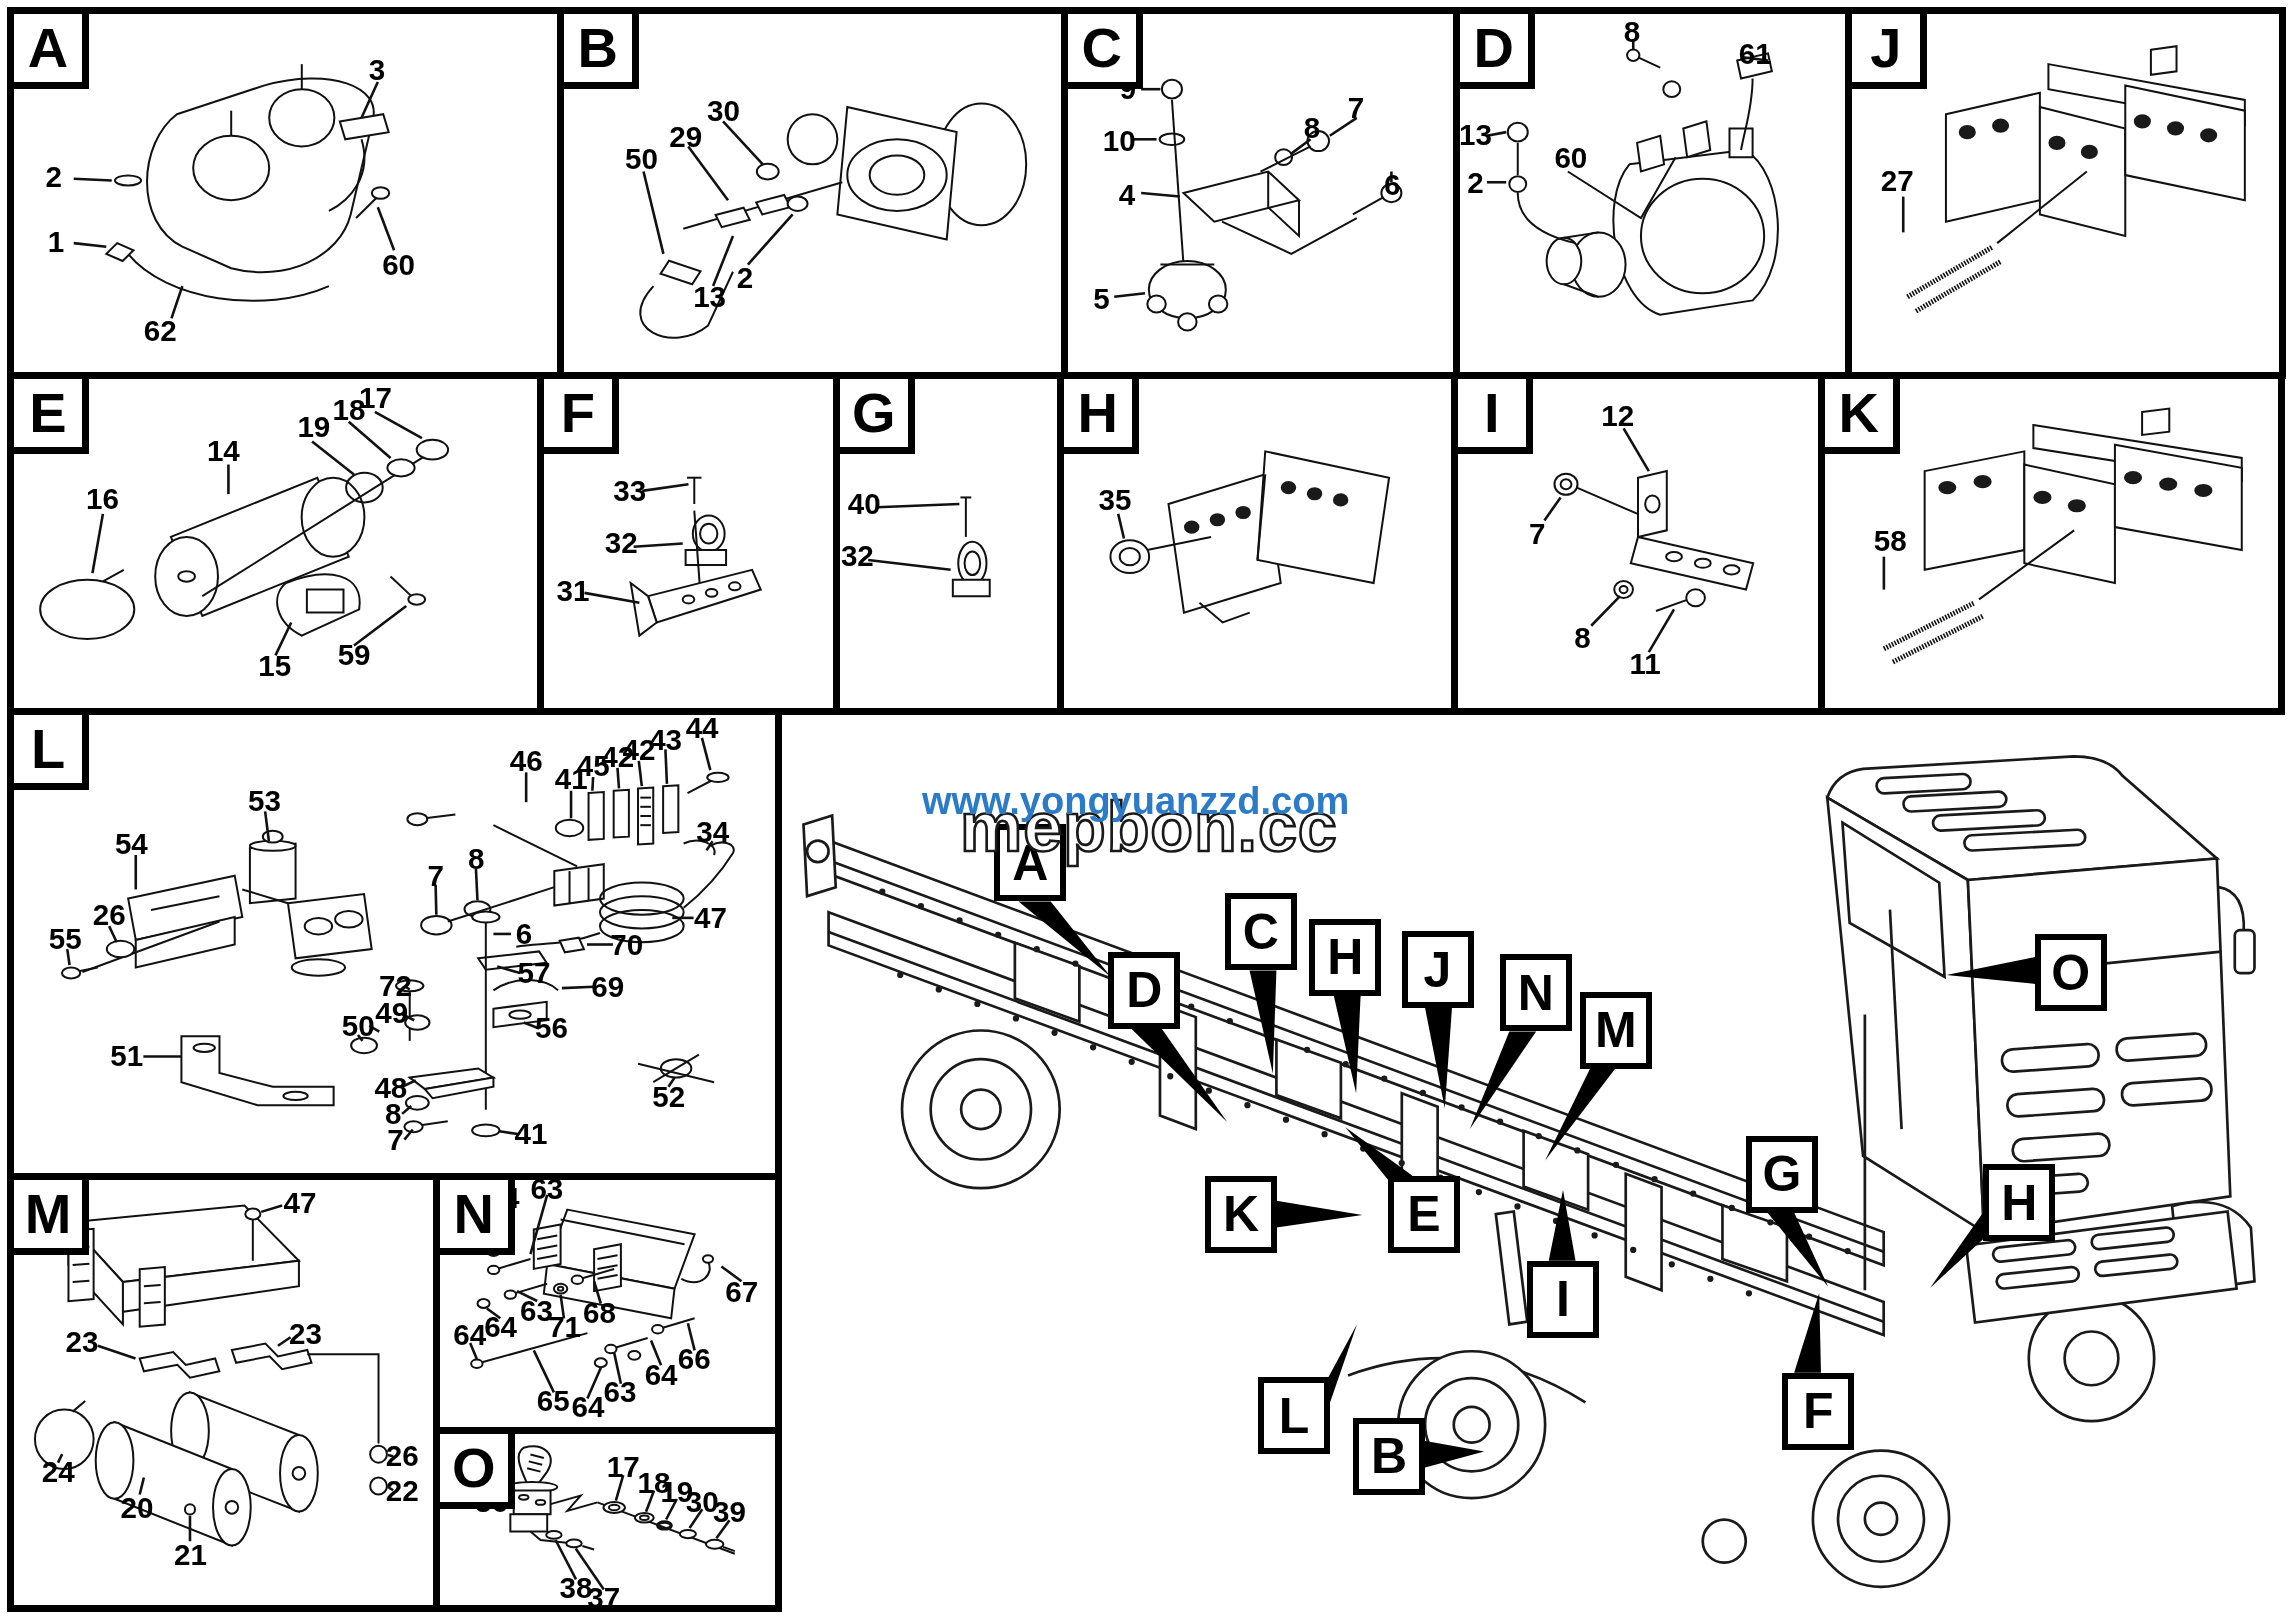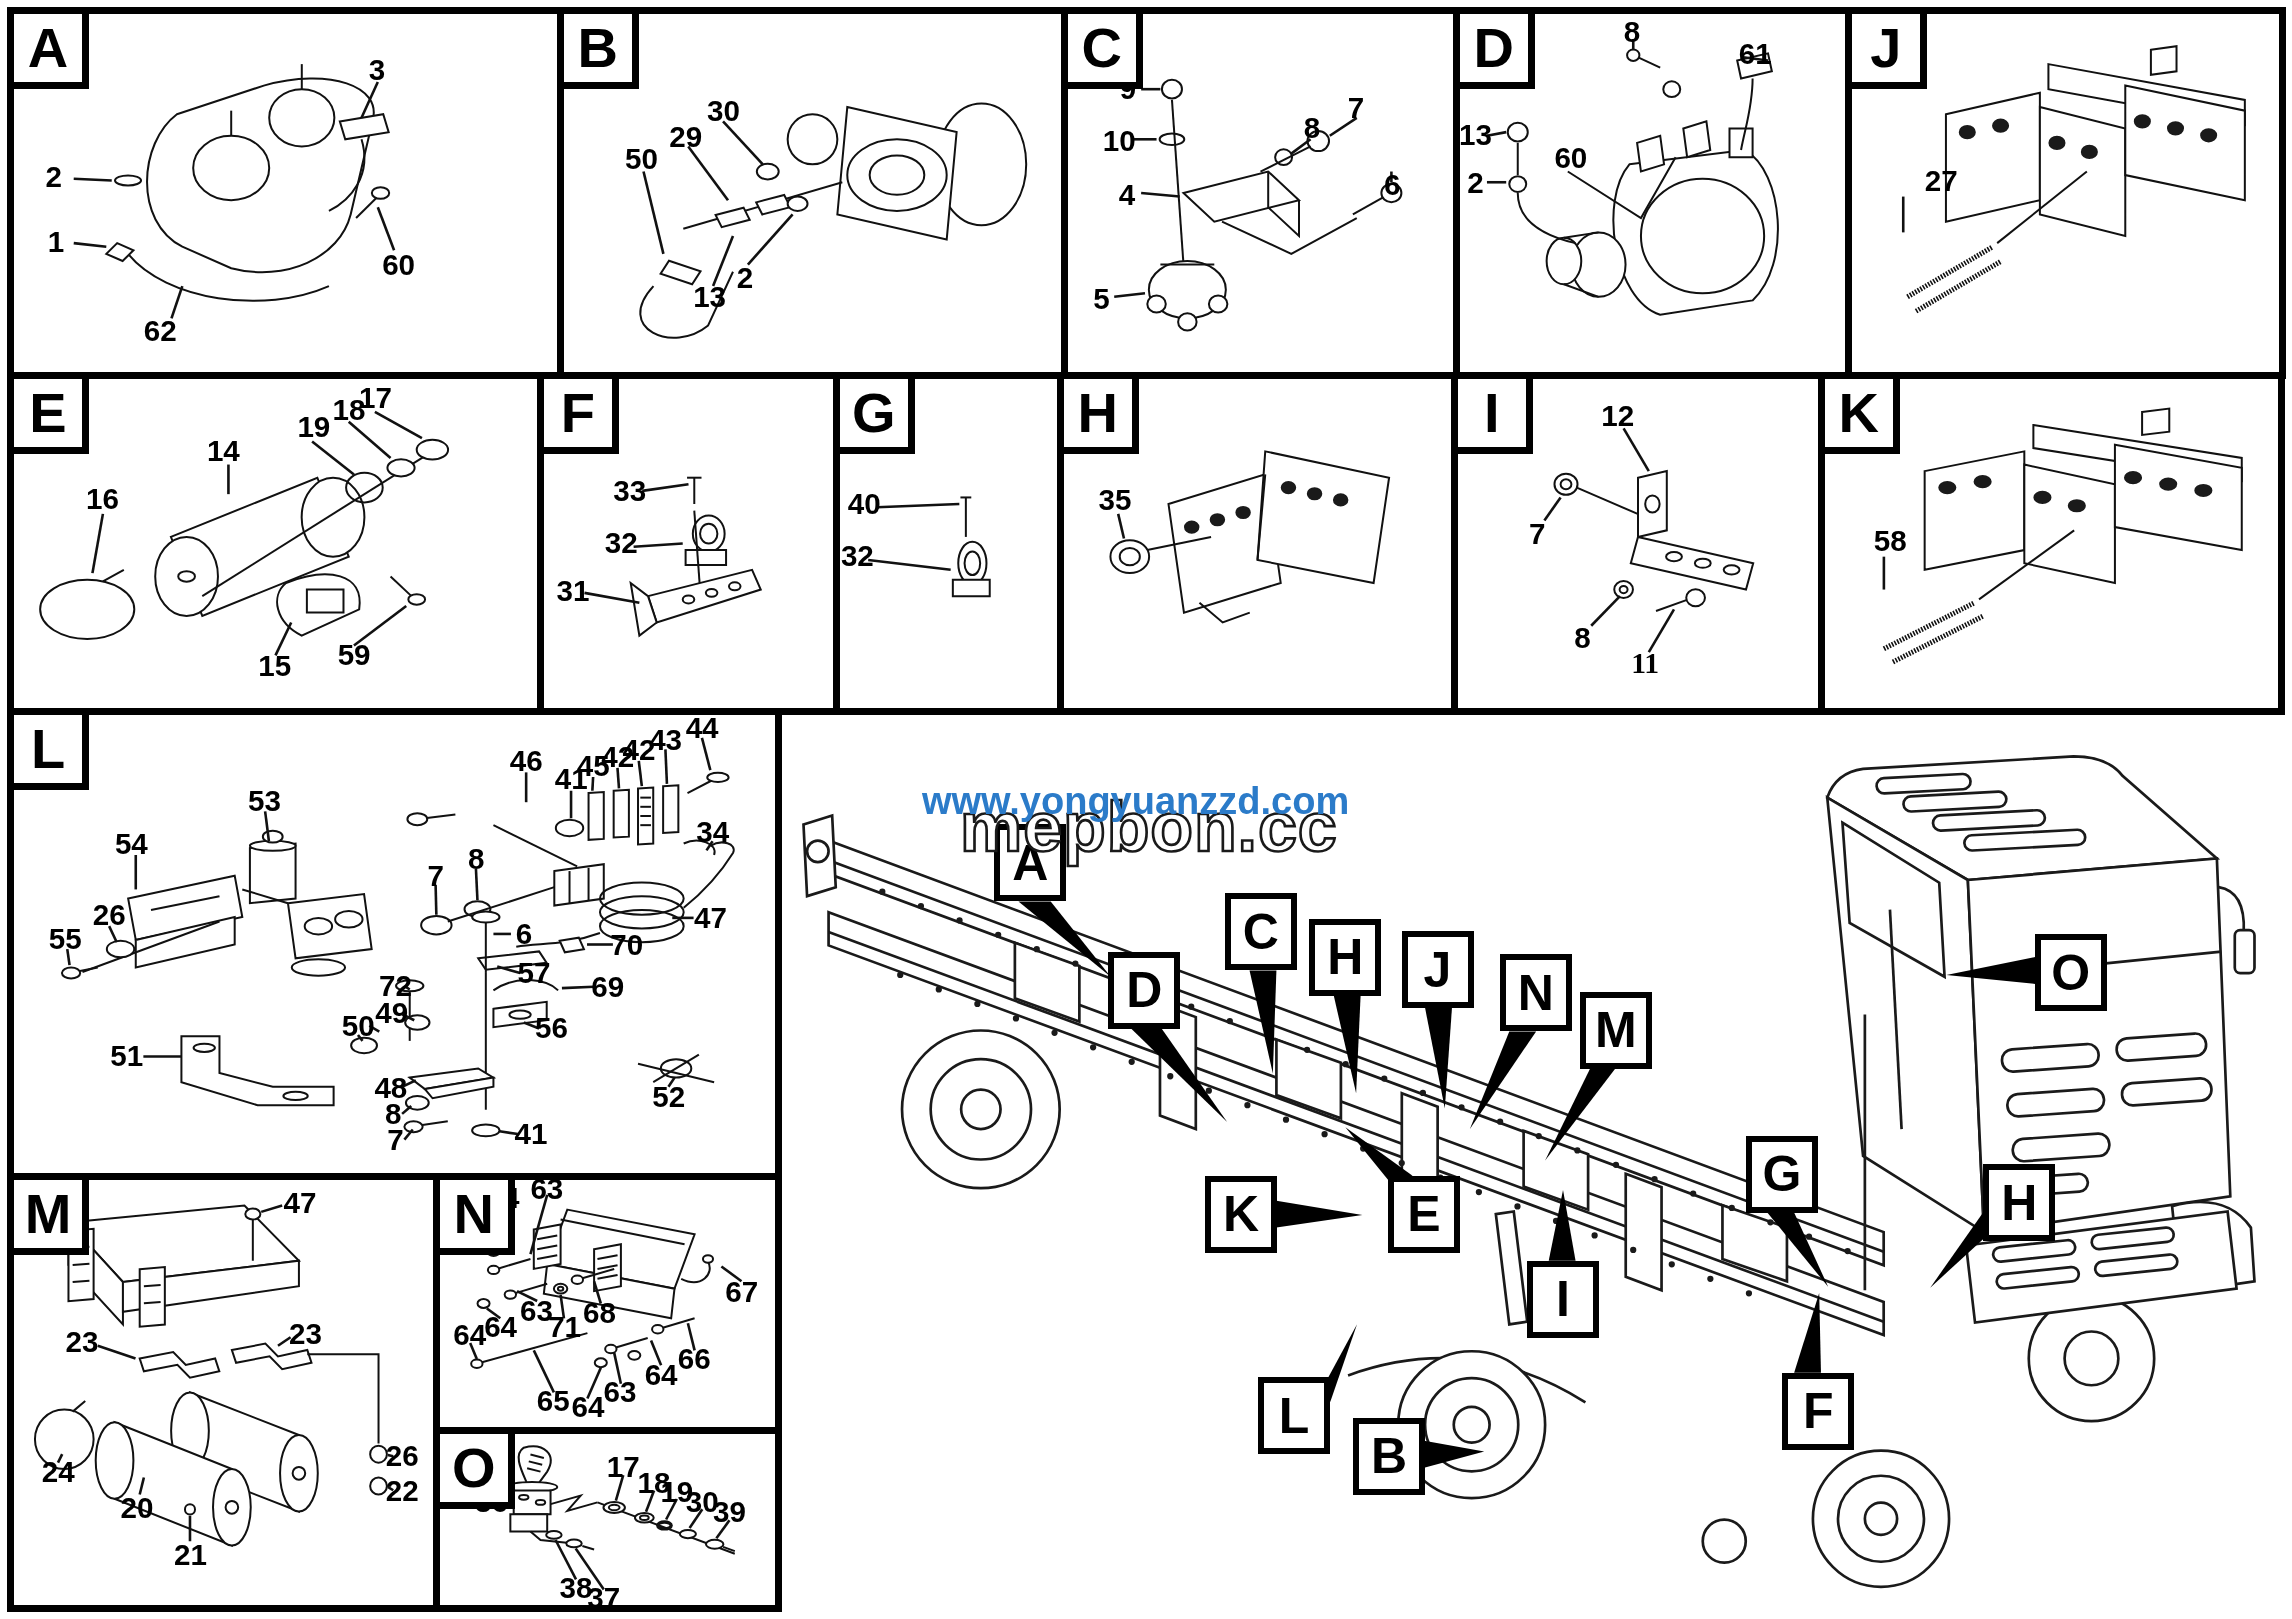--- a/index.html
+++ b/index.html
@@ -189,21 +189,21 @@
       <polygon class="fw" points="64,20 92,27 92,52 64,45"></polygon>
       <polygon class="fw" points="70,10 76,9 76,16 70,17"></polygon>
       <line class="dots" x1="27" y1="33" x2="40" y2="30" style="stroke-width:4;stroke-dasharray:0 8;"></line>
       <line class="dots" x1="48" y1="36" x2="60" y2="40" style="stroke-width:4;stroke-dasharray:0 8;"></line>
       <line class="dots" x1="68" y1="30" x2="88" y2="35" style="stroke-width:4;stroke-dasharray:0 8;"></line>
       <line class="coil" x1="13" y1="79" x2="33" y2="65"></line>
       <line class="coil" x1="15" y1="83" x2="35" y2="69"></line>
       <line class="st" x1="34" y1="64" x2="55" y2="44"></line>
       <line class="ld" x1="12" y1="51" x2="12" y2="61"></line>
     </svg>
-  <span class="pn" style="left: 10.6%; top: 46.7%; margin-left: 44px;">27</span>
+  <span class="pn" style="left: 10.6%; top: 46.7%;">27</span>
     </div>
 </div>
 
 <div class="panel" style="left:7.2px;top:372px;width:537px;height:343px;">
   <div class="tag">
       <span>E</span>
     </div>
   <div class="content">
     <svg class="art" viewBox="0 0 100 100" preserveAspectRatio="none">
       <polygon class="fw" points="30,48 58,30 64,54 36,72"></polygon>
@@ -325,21 +325,21 @@
       <line class="st" x1="55" y1="70.5" x2="64" y2="67"></line>
       <circle class="fw" cx="66" cy="66.5" r="2.6"></circle>
       <line class="ld" x1="46" y1="15" x2="53" y2="28"></line>
       <line class="ld" x1="24" y1="43" x2="28.5" y2="36"></line>
       <line class="ld" x1="37" y1="75" x2="45" y2="66"></line>
       <line class="ld" x1="53" y1="83" x2="60" y2="70"></line>
     </svg>
   <span class="pn" style="left: 44.4%; top: 11.2%;">12</span>
       <span class="pn" style="left: 22%; top: 47.2%;">7</span>
       <span class="pn" style="left: 34.6%; top: 78.7%;">8</span>
-      <span class="pn" style="left: 52%; top: 86.7%; font-family: Liberation Serif, serif;">11</span>
+      <span class="pn" style="left: 52%; top: 86.7%;">11</span>
     </div>
 </div>
 
 <div class="panel" style="left:1818px;top:372px;width:467px;height:343px;">
   <div class="tag">
       <span>K</span>
     </div>
   <div class="content">
     <svg class="art" viewBox="0 0 100 100" preserveAspectRatio="none">
       <polygon class="fw" points="46,14 92,24 92,31 46,21"></polygon>

